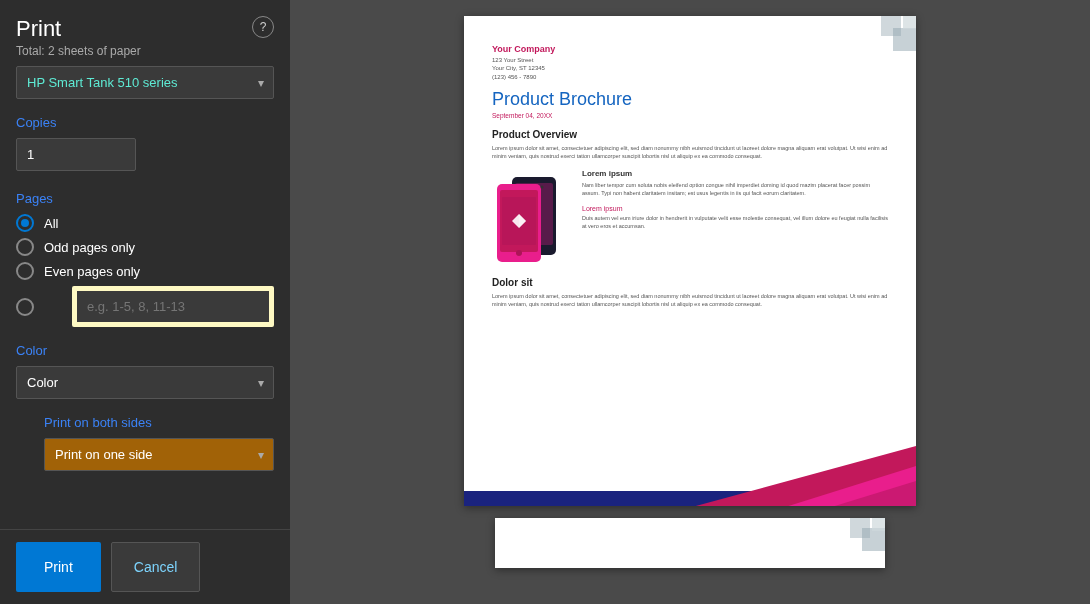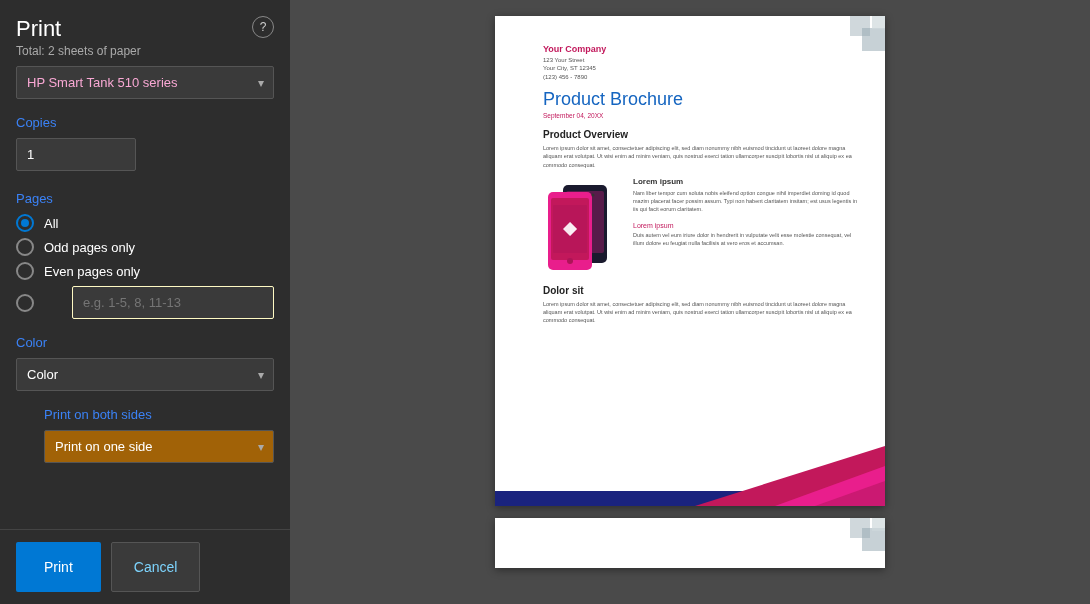--- a/index.html
+++ b/index.html
@@ -79,21 +79,21 @@
     
     .printer-select-wrapper {
       position: relative;
       margin-bottom: 16px;
     }
 
     .printer-select {
       width: 100%;
       background: #3a3a3a;
       border: 1px solid #555;
-      color: #f9a8d4;
+      color: #5eead4;
       padding: 8px 32px 8px 10px;
       font-size: 13px;
       appearance: none;
       cursor: pointer;
       border-radius: 2px;
     }
 
     .select-chevron {
       position: absolute;
       right: 10px;
@@ -163,21 +163,21 @@
     }
 
     .radio-label {
       color: #ffffff;
       font-size: 13px;
     }
 
     .pages-custom-input {
       width: 100%;
       background: #3a3a3a;
-      border: 1px solid #fef9c3;
+      border: 5px solid #fef9c3;
       color: #888;
       padding: 8px 10px;
       font-size: 13px;
       border-radius: 2px;
       margin-left: 28px;
       width: calc(100% - 28px);
     }
 
     
     .color-section {
@@ -265,23 +265,22 @@
 
     
     .preview-page {
       background: #ffffff;
       box-shadow: 0 2px 8px rgba(0,0,0,0.4);
       position: relative;
       overflow: hidden;
     }
 
     .preview-page-1 {
-      width: 390px;
+      width: 452px;
       height: 490px;
-      padding-left: 20px;
     }
 
     .preview-page-2 {
       width: 390px;
       height: 50px;
     }
 
     
     .page-content {
       padding: 28px 28px 0 28px;

